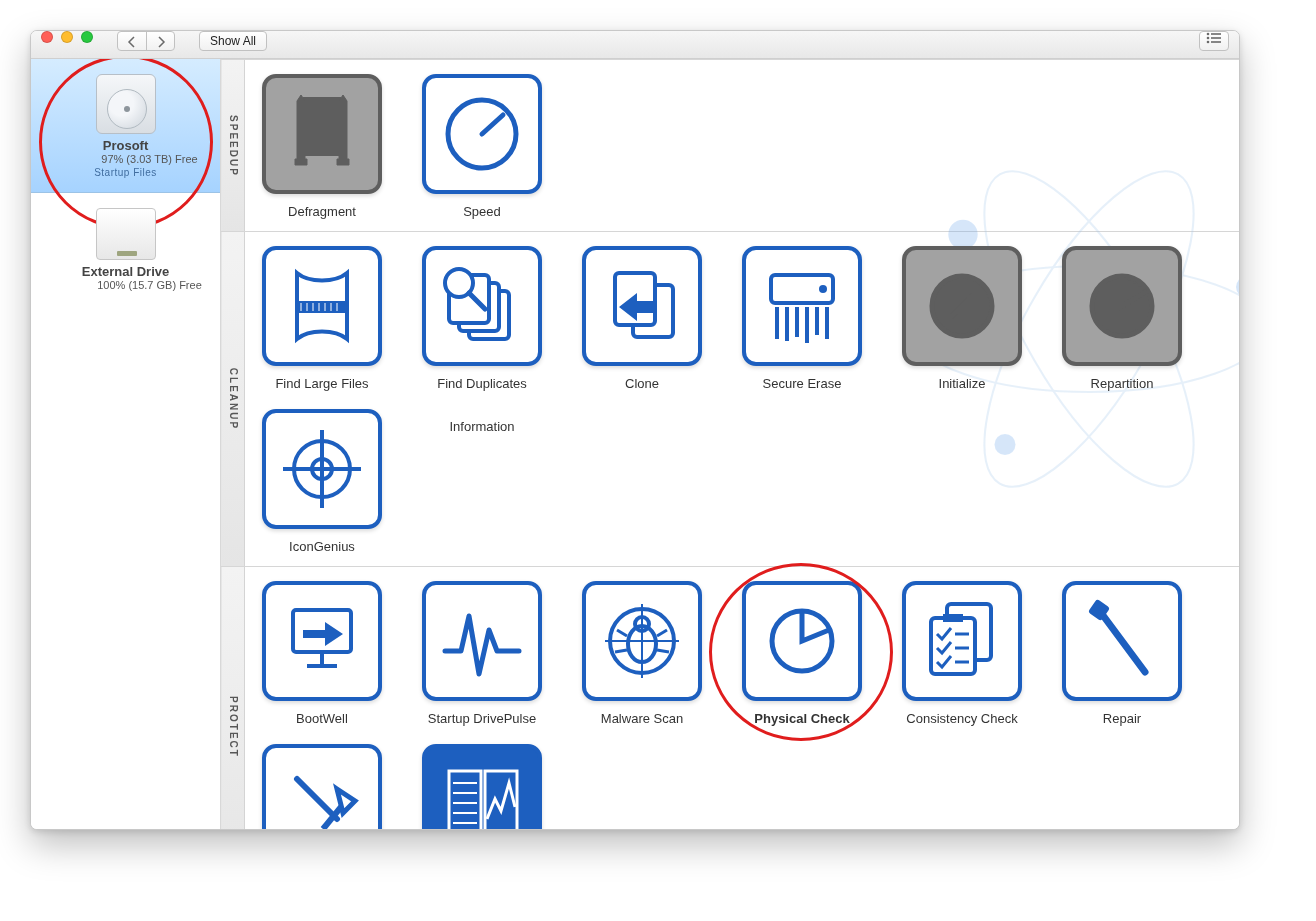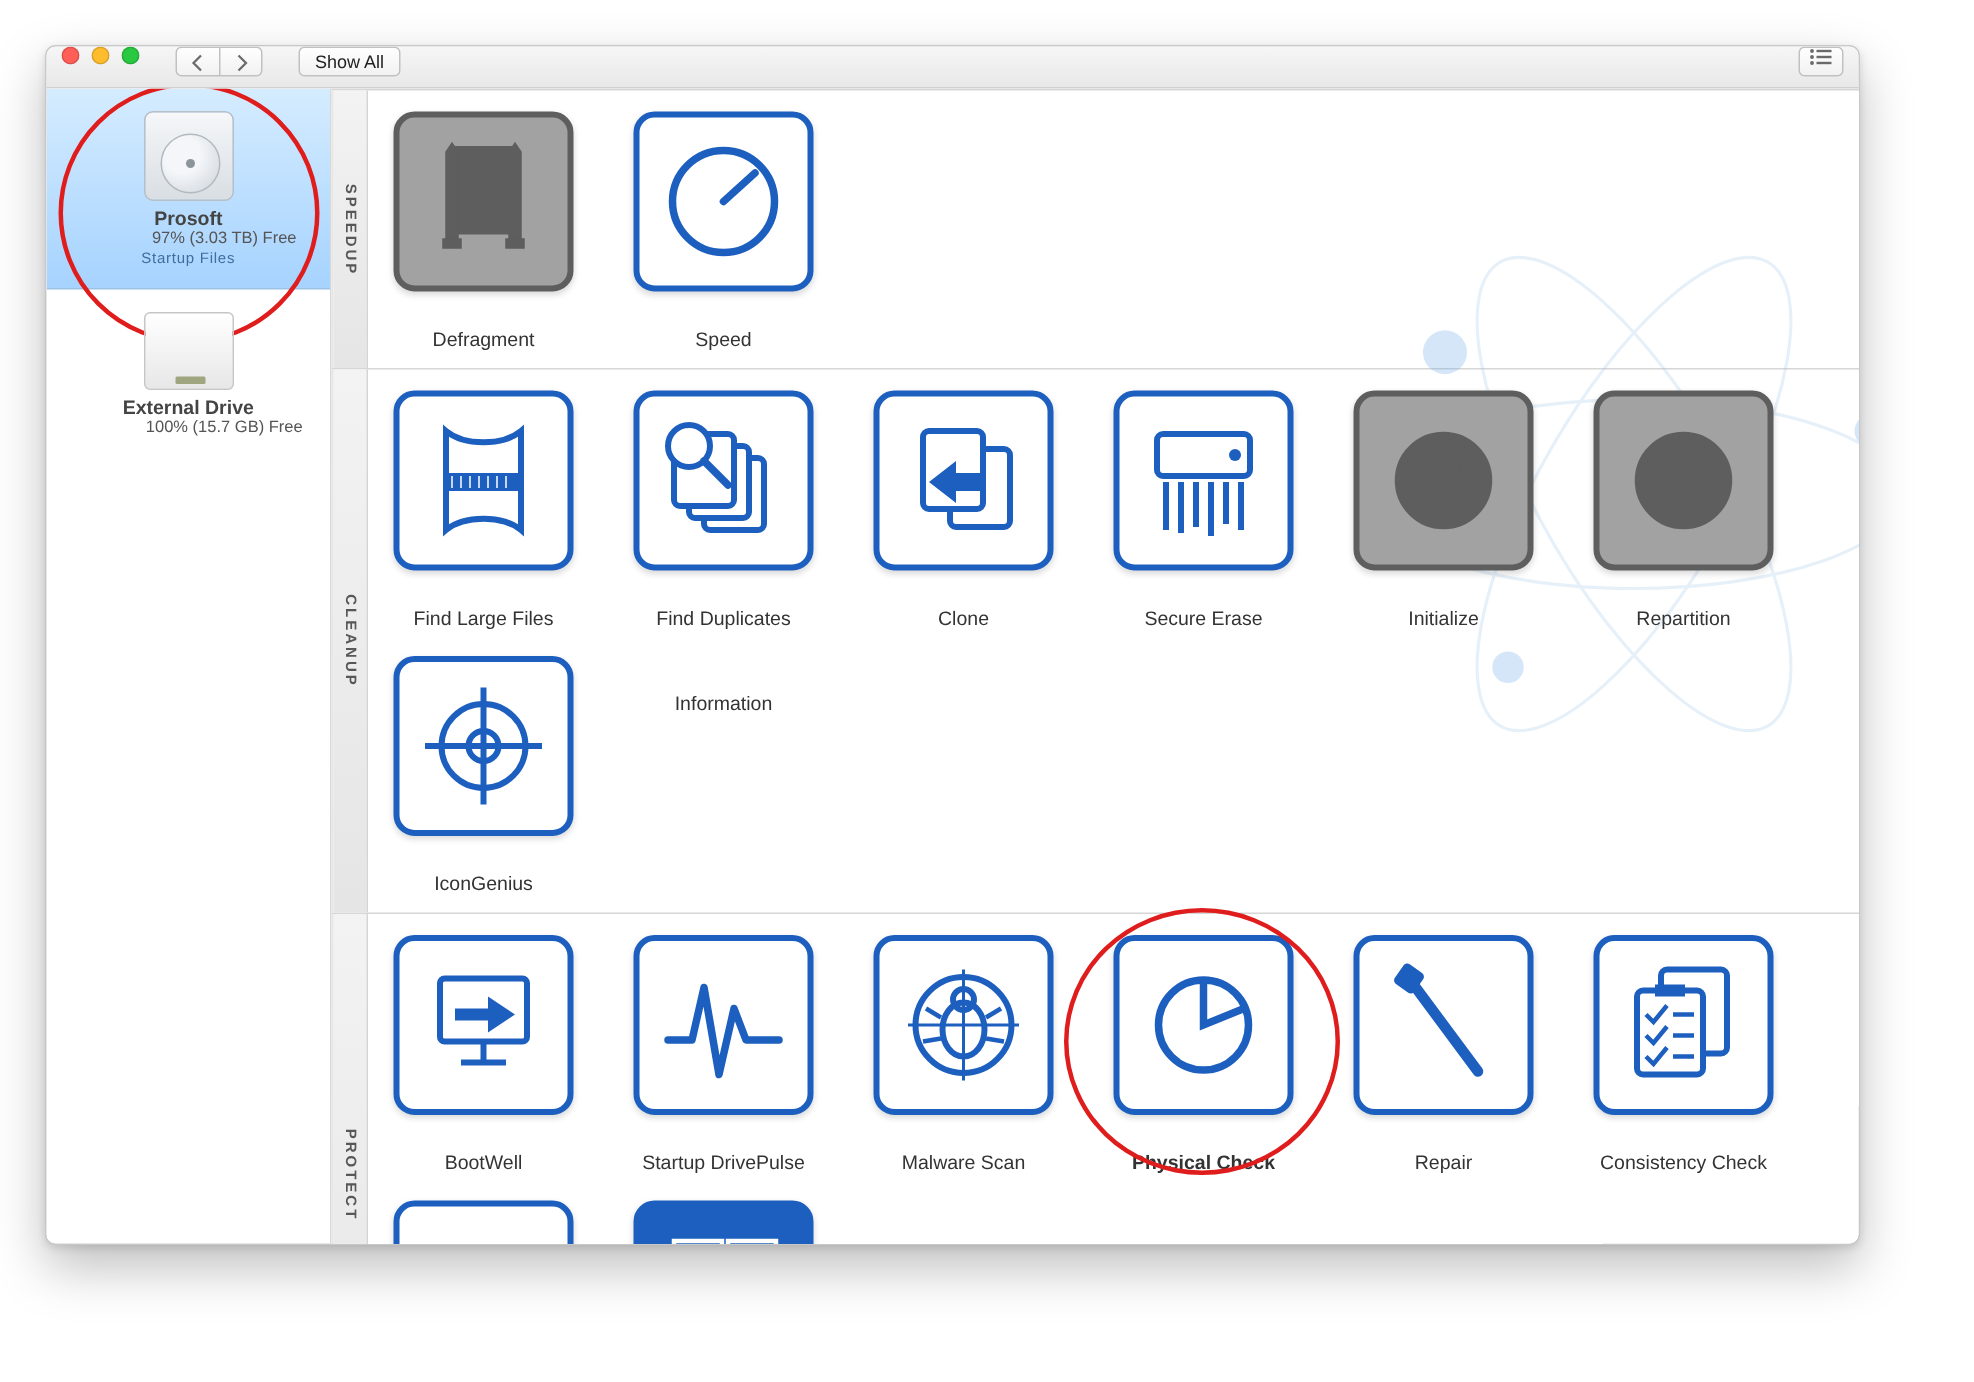--- a/index.html
+++ b/index.html
@@ -131,21 +131,21 @@
   .tool-icon{
     width:120px;height:120px;margin:0 auto;
     background:#fff;border:4px solid #1d5fbf;border-radius:14px;
     display:flex;align-items:center;justify-content:center;
     box-shadow: 0 2px 4px rgba(0,0,0,0.15);
   }
   .tool.disabled .tool-icon{
     background:#a2a2a2;border-color:#5e5e5e;
   }
   .tool.disabled svg *{stroke:#5e5e5e;fill:#5e5e5e;}
-  .tool-label{font-size:13px;color:#333;margin-top:24px;}
+  .tool-label{font-size:13px;color:#333;margin-top:10px;}
   svg { overflow:visible; }
 </style>
 </head>
 <body>
 
 <div class="window">
 
   <div class="titlebar">
     <div class="traffic">
       <div class="dot red"></div>
@@ -385,47 +385,47 @@
               <circle cx="45" cy="45" r="30" fill="none" stroke="#1d5fbf" stroke-width="5"></circle>
               <path d="M45 15 L45 45 L72 34" fill="none" stroke="#1d5fbf" stroke-width="5"></path>
             </svg>
               </div>
             <div class="tool-label">Physical Check</div>
             <div class="circle-annot" style="left:-28px;top:-18px;width:184px;height:178px;"></div>
           </div>
           <div class="tool">
             <div class="tool-icon">
                 <svg width="90" height="90">
-              <line x1="22" y1="14" x2="68" y2="76" stroke="#1d5fbf" stroke-width="7" stroke-linecap="round"></line>
-              <rect x="14" y="6" width="16" height="16" rx="3" fill="#1d5fbf" transform="rotate(35 22 14)"></rect>
-            </svg>
-              </div>
-            <div class="tool-label">Repair</div>
-          </div>
-          <div class="tool">
-            <div class="tool-icon">
-                <svg width="90" height="90">
               <rect x="30" y="8" width="44" height="56" rx="4" fill="#fff" stroke="#1d5fbf" stroke-width="4"></rect>
               <rect x="14" y="22" width="44" height="56" rx="4" fill="#fff" stroke="#1d5fbf" stroke-width="4"></rect>
               <rect x="26" y="18" width="20" height="8" fill="#1d5fbf"></rect>
               <g stroke="#1d5fbf" stroke-width="3" fill="none">
                 <polyline points="20,38 25,43 34,32"></polyline>
                     <line x1="38" y1="38" x2="52" y2="38" stroke-width="3"></line>
                 <polyline points="20,52 25,57 34,46"></polyline>
                     <line x1="38" y1="52" x2="52" y2="52" stroke-width="3"></line>
                 <polyline points="20,66 25,71 34,60"></polyline>
                     <line x1="38" y1="66" x2="52" y2="66" stroke-width="3"></line>
               </g>
             </svg>
               </div>
             <div class="tool-label">Consistency Check</div>
           </div>
           <div class="tool">
             <div class="tool-icon">
                 <svg width="90" height="90">
+              <line x1="22" y1="14" x2="68" y2="76" stroke="#1d5fbf" stroke-width="7" stroke-linecap="round"></line>
+              <rect x="14" y="6" width="16" height="16" rx="3" fill="#1d5fbf" transform="rotate(35 22 14)"></rect>
+            </svg>
+              </div>
+            <div class="tool-label">Repair</div>
+          </div>
+          <div class="tool">
+            <div class="tool-icon">
+                <svg width="90" height="90">
               <line x1="20" y1="20" x2="60" y2="60" stroke="#1d5fbf" stroke-width="6" stroke-linecap="round"></line>
               <path d="M60 30 L78 42 L66 54 Z" fill="none" stroke="#1d5fbf" stroke-width="5"></path>
               <line x1="64" y1="48" x2="46" y2="70" stroke="#1d5fbf" stroke-width="6"></line>
             </svg>
               </div>
             <div class="tool-label"></div>
           </div>
           <div class="tool">
             <div class="tool-icon" style="background:#1d5fbf;border-color:#1d5fbf">
                 <svg width="90" height="90">

